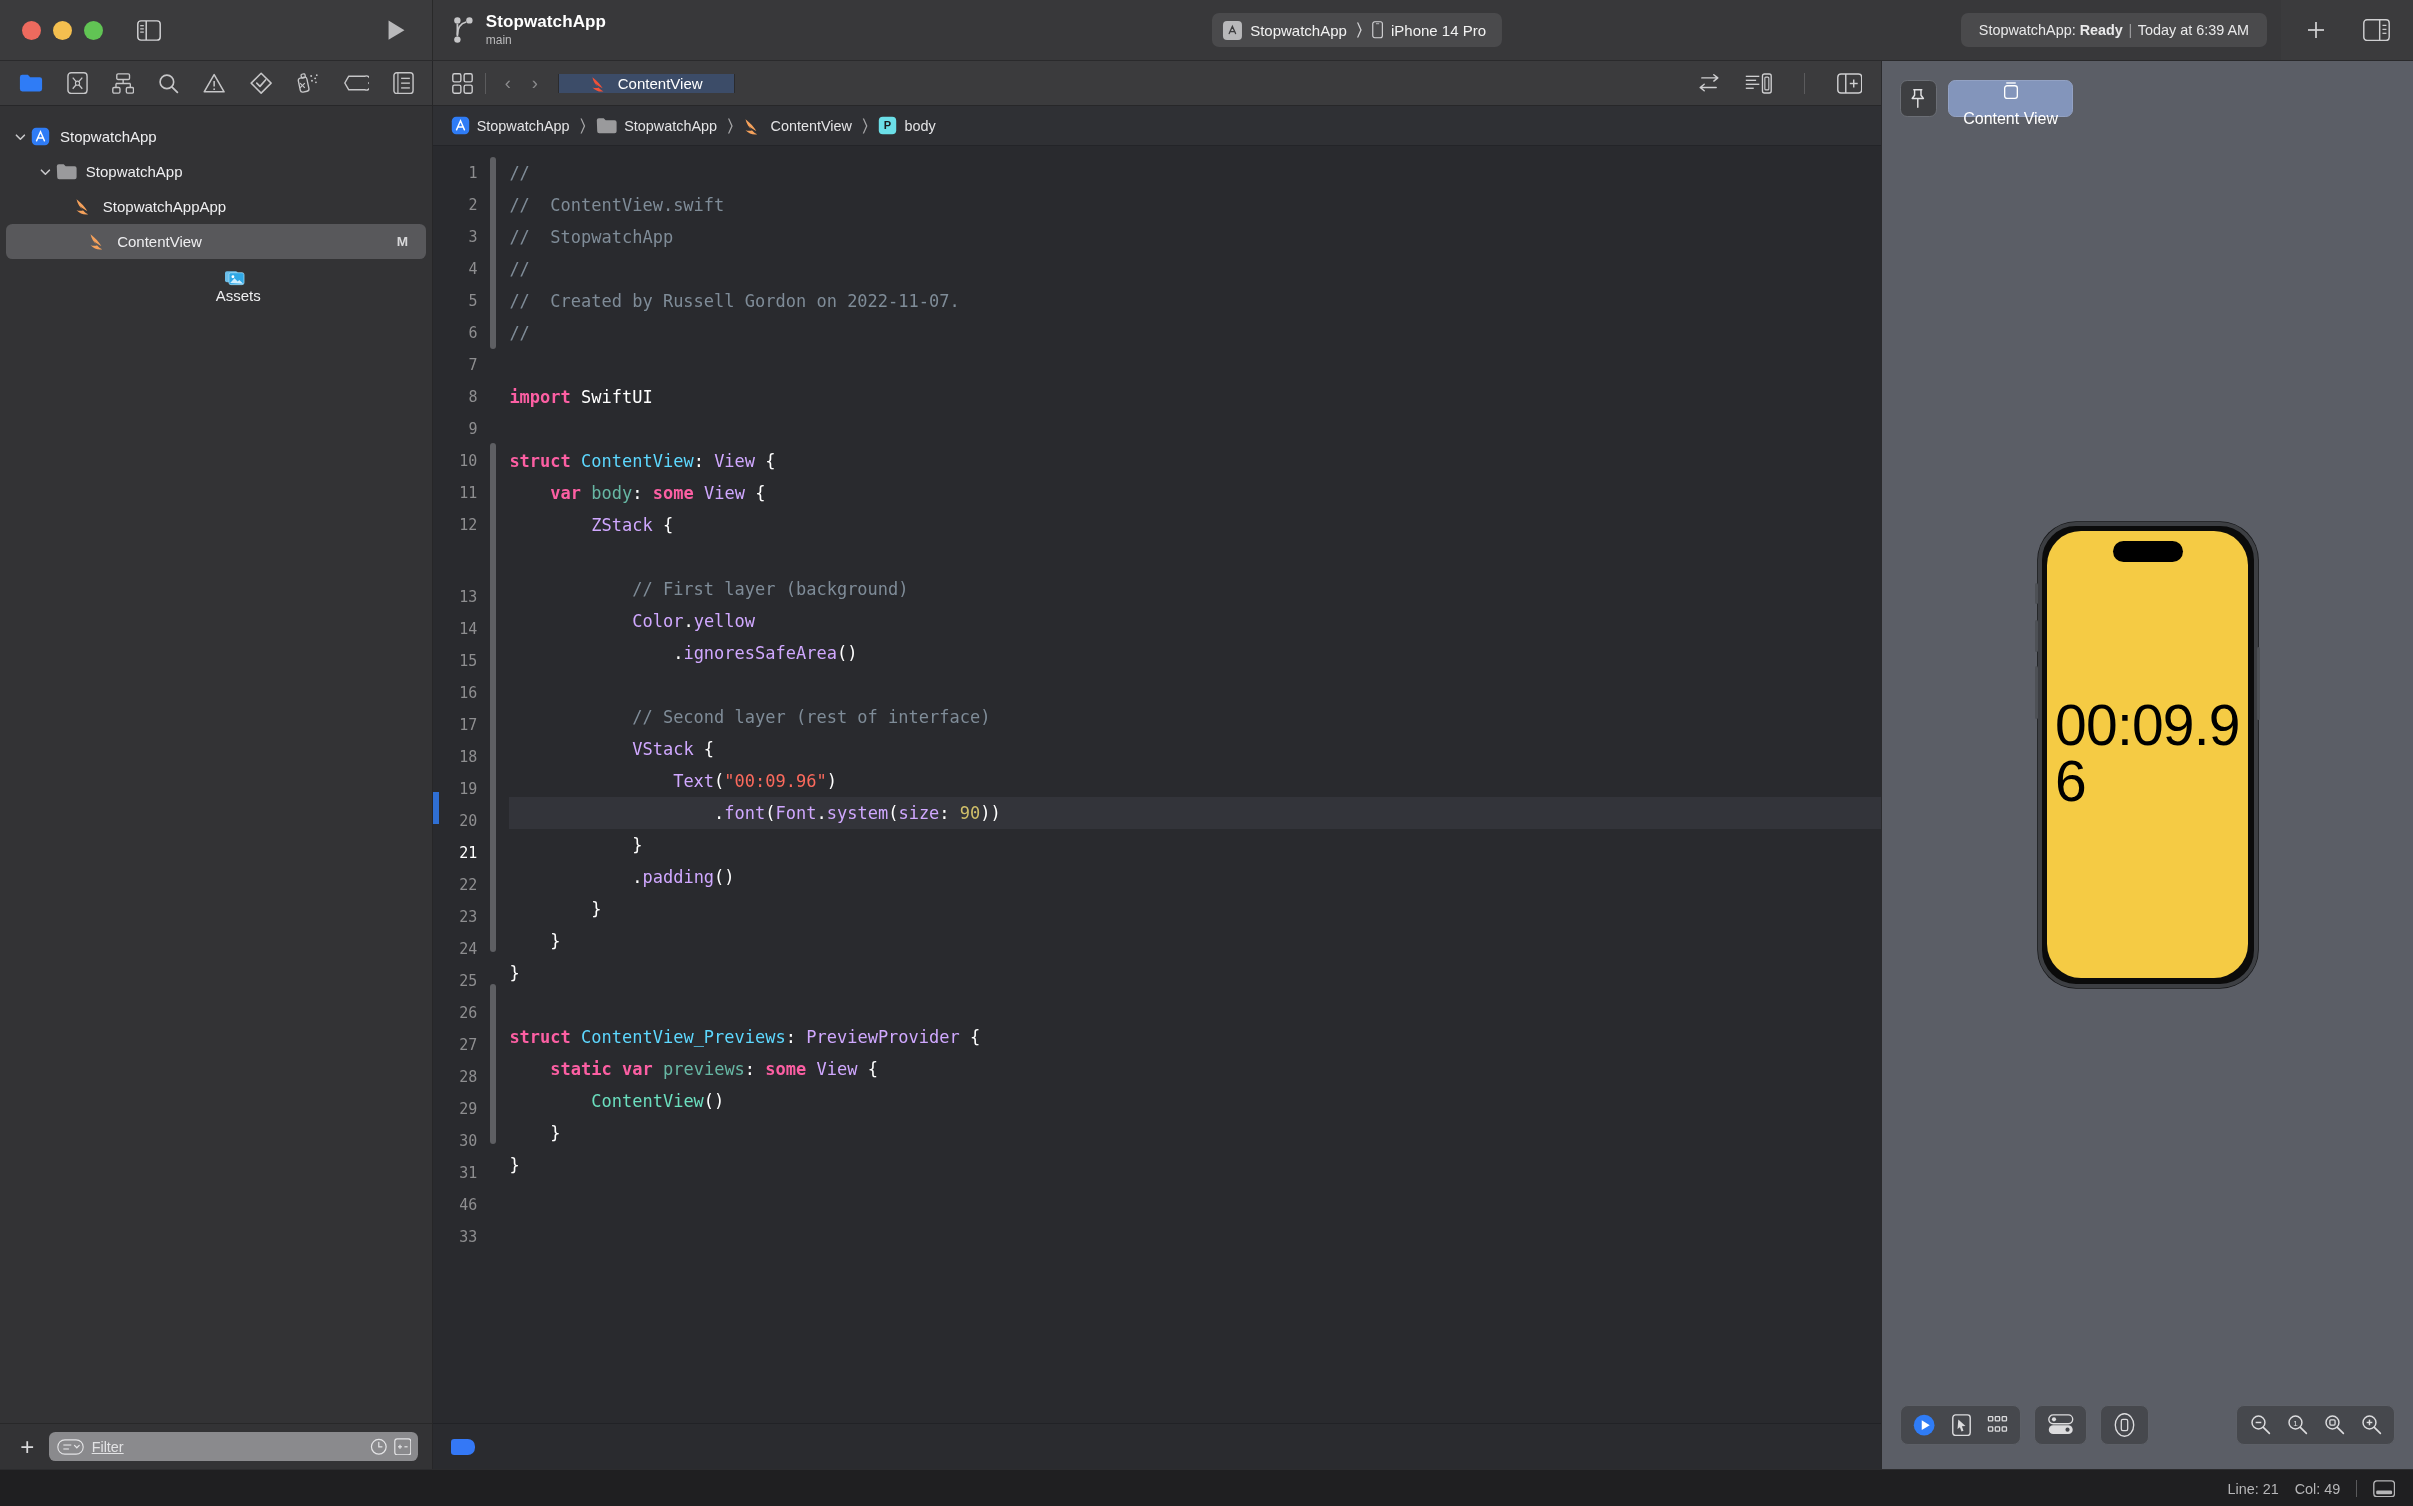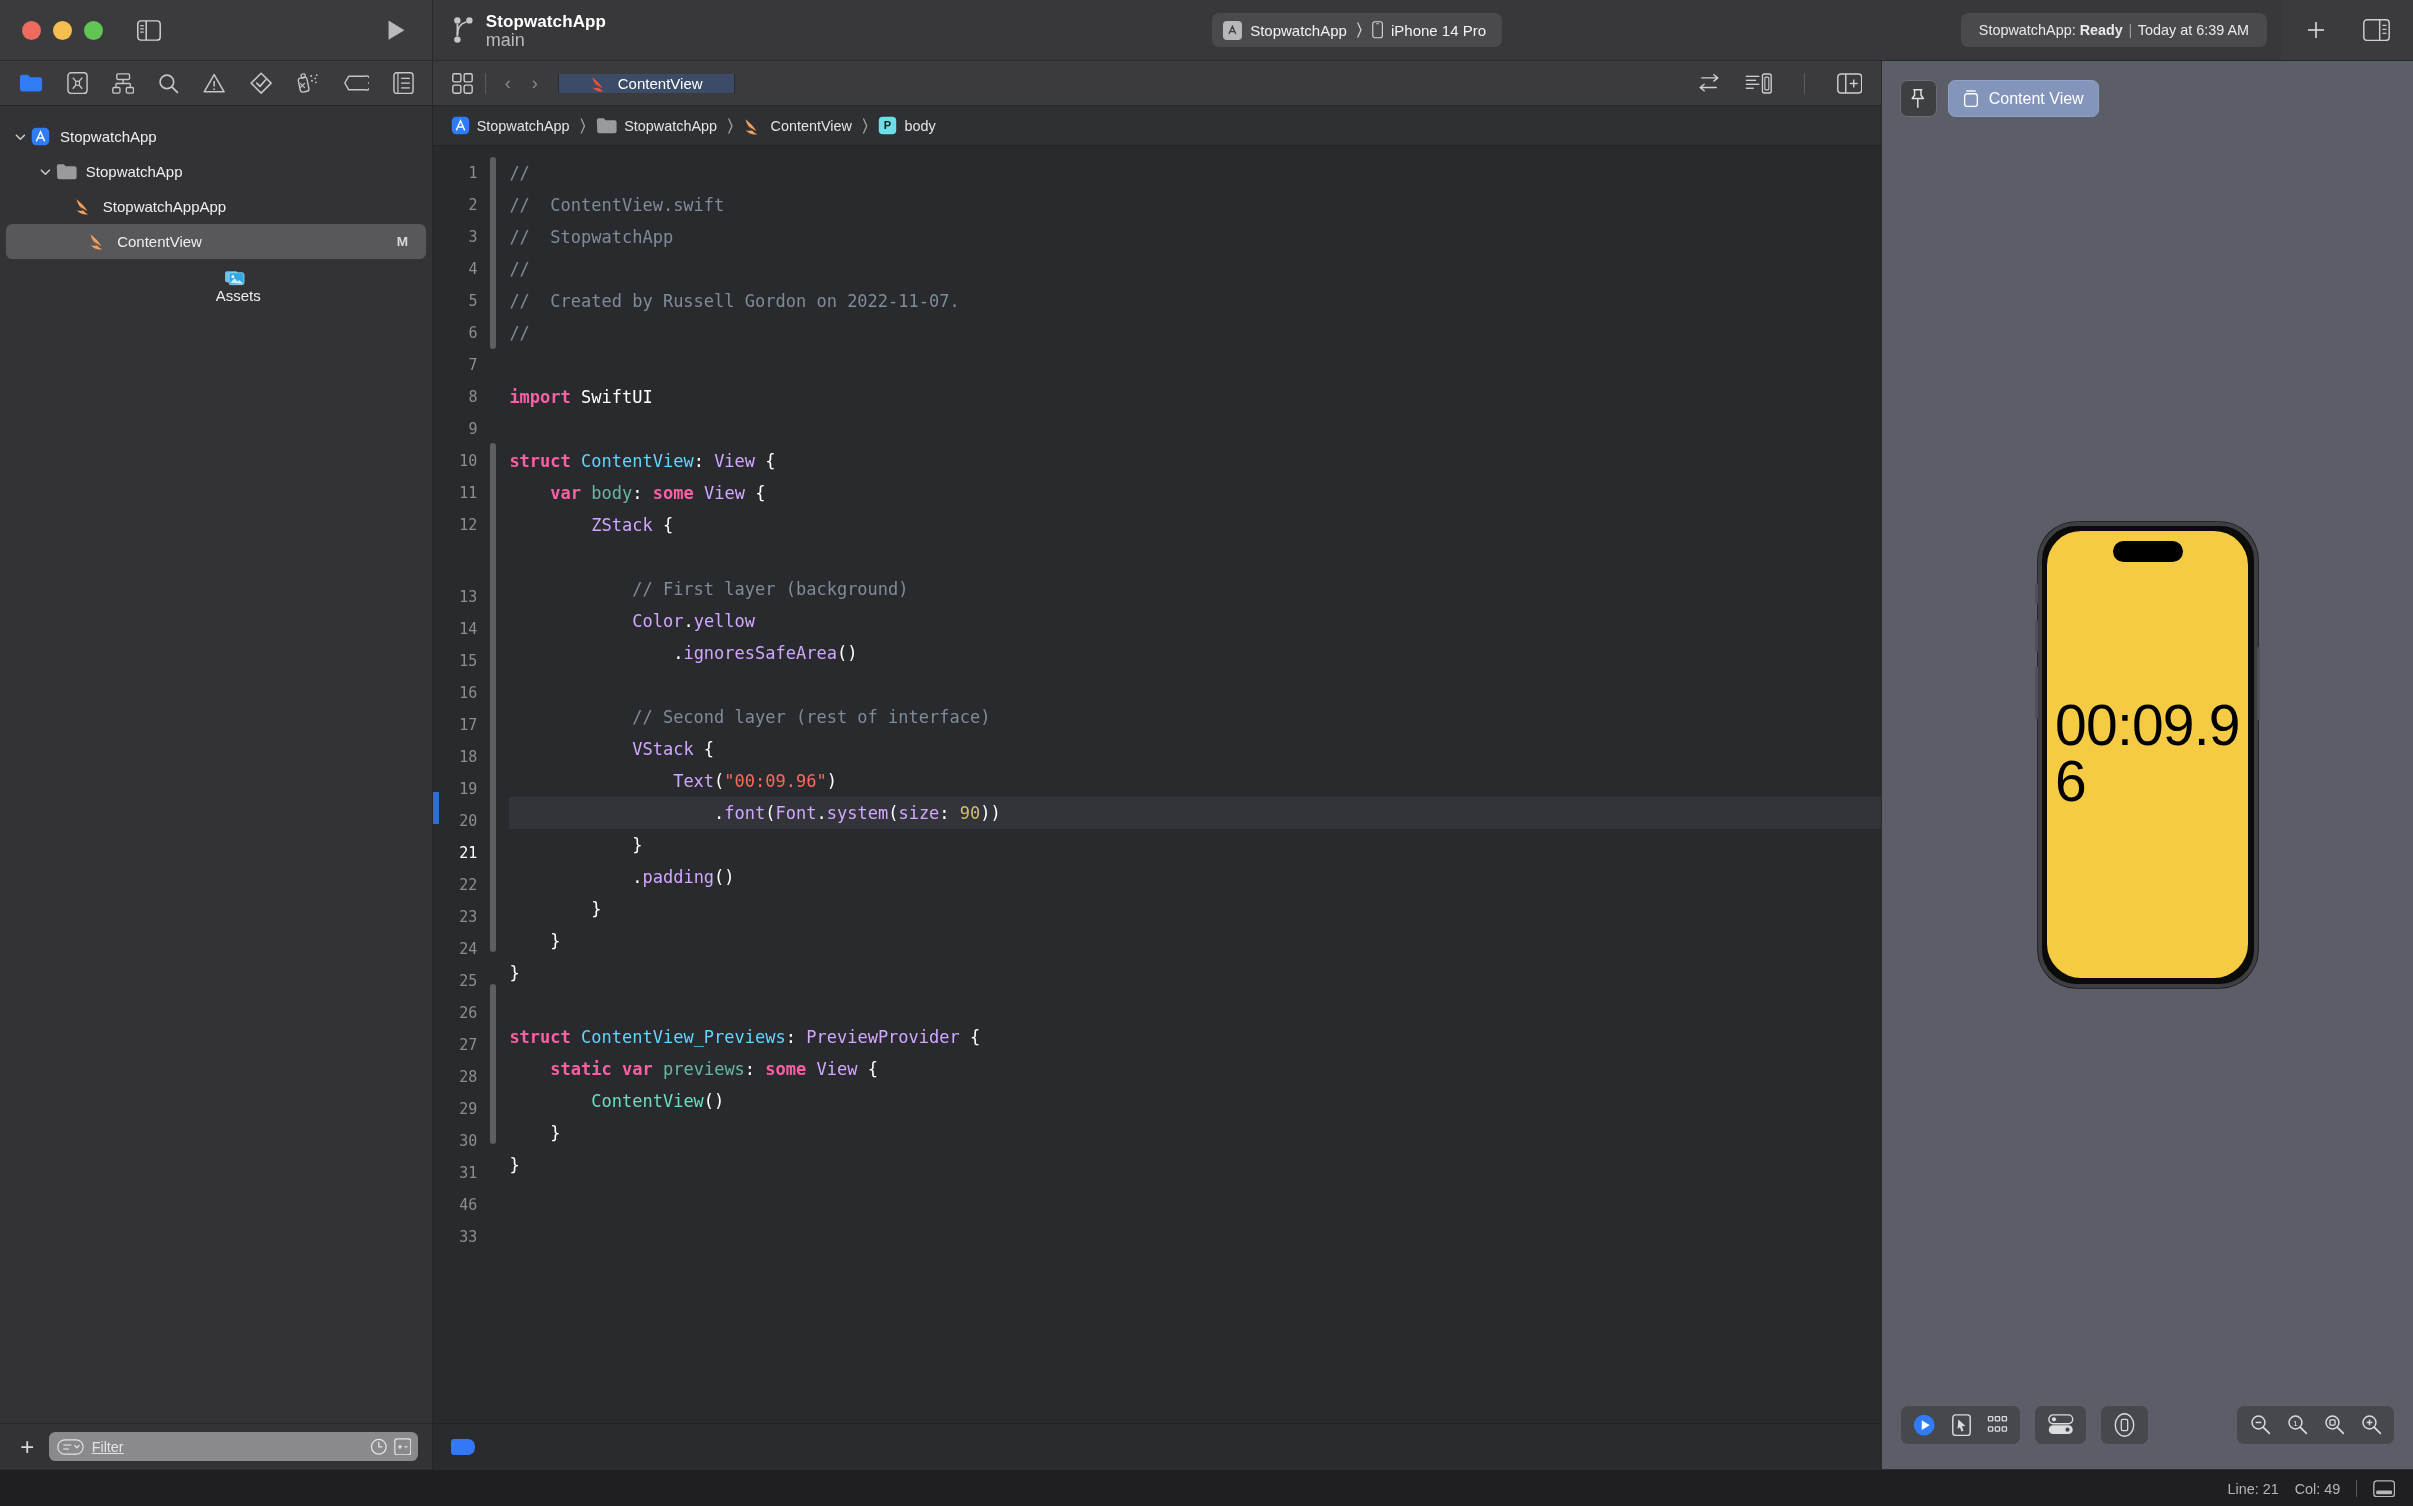--- a/index.html
+++ b/index.html
@@ -39,21 +39,21 @@
 
   .tb-mid {
     flex: 1; display:flex; align-items:center;
     background: #38383a;
     padding-left: 17.6px; padding-right: 14.4px;
     position: relative;
   }
   .branch-icon { margin-right: 11.2px; }
   .proj-title-wrap { display:flex; flex-direction:column; justify-content:center; }
   .proj-name { color:#fff; font-size:17px; font-weight:bold; line-height:19px; letter-spacing:0.1px;}
-  .proj-branch { color:#b9b9bb; font-size:18px; line-height:16px; margin-top:1.6px; }
+  .proj-branch { color:#b9b9bb; font-size:12px; line-height:16px; margin-top:1.6px; }
 
   .scheme-pill {
     position:absolute; left:50%; transform:translateX(-50%);
     display:flex; align-items:center; gap:8px;
     background:#4a4a4c; border-radius:7.2px;
     padding: 5.6px 16px 5.6px 11.2px;
     height: 34px;
   }
   .scheme-pill .appicon {
     width:19px;height:19px;border-radius:4px;background:#b8b8ba;
@@ -201,20 +201,21 @@
   .pin-btn {
     width:37px;height:37px;border-radius:7.2px;background:#3e3f42;
     display:flex;align-items:center;justify-content:center;
     border:0.8px solid #6b6e75;
   }
   .cv-pill {
     height:37px; border-radius:7.2px; background:#8395bb;
     display:flex;align-items:center;gap:9.6px;
     padding: 0 14.4px; color:#fff; font-size:16px;
     border:0.8px solid #93a2c4;
+    flex-direction:column;
   }
   .pv-stage { flex:1; display:flex;align-items:center;justify-content:center; position:relative;}
   .phone {
     width:220px; height:466px;
     border-radius:38px;
     background:#0b0b0b;
     border:4px solid #3d3f43;
     padding:5.6px;
     position:relative;
     box-shadow: 0 0 0 0.8px #17181a;

